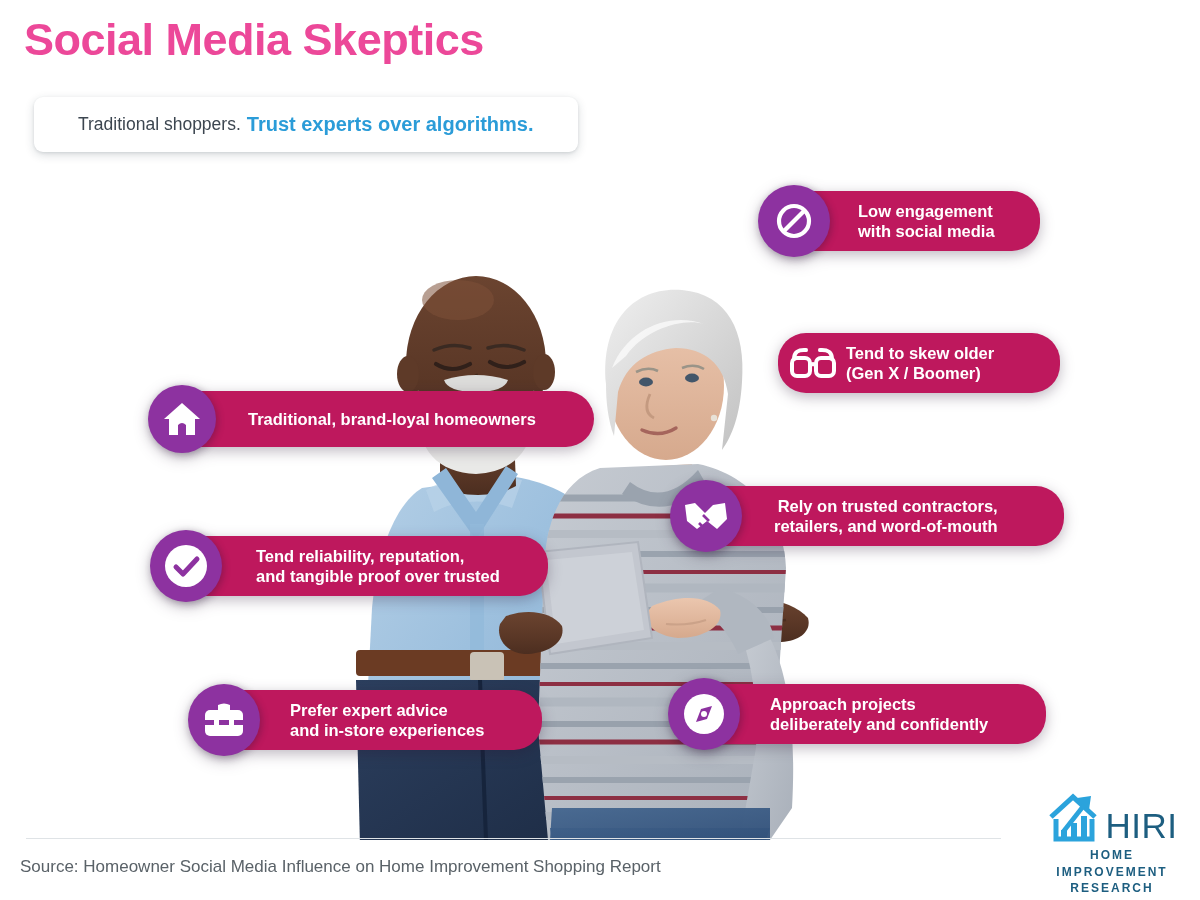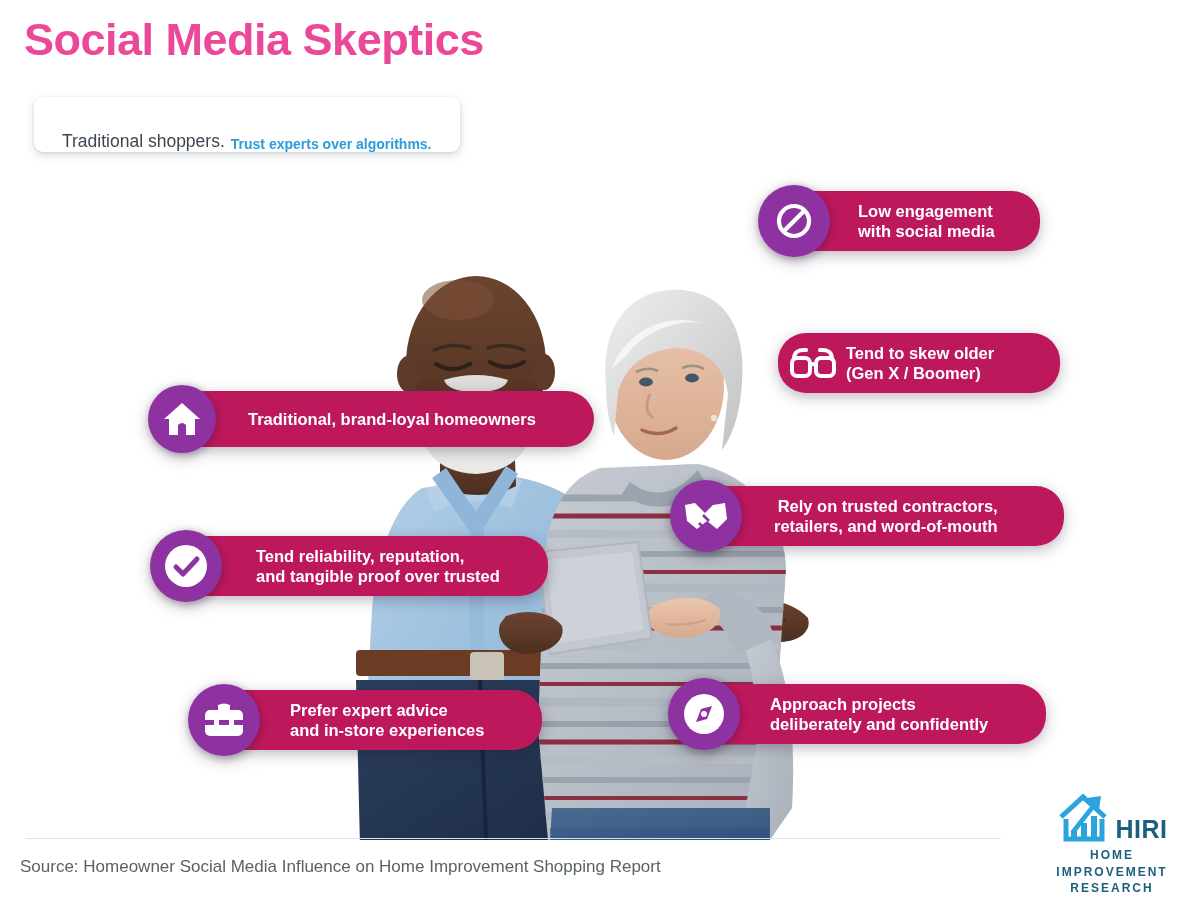--- a/index.html
+++ b/index.html
@@ -30,34 +30,34 @@
     color: #ec4899;
     white-space: nowrap;
   }
 
   
   #subtitle-card {
     position: absolute;
     left: 34px;
     top: 97px;
     height: 55px;
-    padding: 0 28px;
+    padding: 0 44px;
     display: flex;
-    align-items: flex-end;
+    align-items: center;
     background: #ffffff;
     border-radius: 9px;
     box-shadow: 0 3px 10px rgba(30,45,60,0.17), 0 1px 3px rgba(30,45,60,0.10);
     white-space: nowrap;
   }
   #subtitle-card .lead {
     font-size: 17.5px;
     color: #3c4650;
   }
   #subtitle-card .accent {
-    font-size: 14px;
+    font-size: 20px;
     font-weight: bold;
     color: #2b9cd8;
     margin-left: 6px;
   }
 
   
   #photo-wrap {
     position: absolute;
     left: 300px;
     top: 168px;
@@ -164,22 +164,22 @@
     width: 152px;
     height: 92px;
   }
   #hiri-logo .mark-row {
     display: flex;
     align-items: flex-end;
     justify-content: center;
     gap: 3px;
   }
   #hiri-logo .wordmark {
-    font-size: 25px;
-    font-weight: bold;
+    font-size: 35px;
+    font-weight: normal;
     letter-spacing: 0.5px;
     color: #1d5e80;
     line-height: 0.95;
   }
   #hiri-logo .tagline {
     margin-top: 5px;
     text-align: center;
     color: #1d5e80;
     font-size: 12px;
     font-weight: bold;

